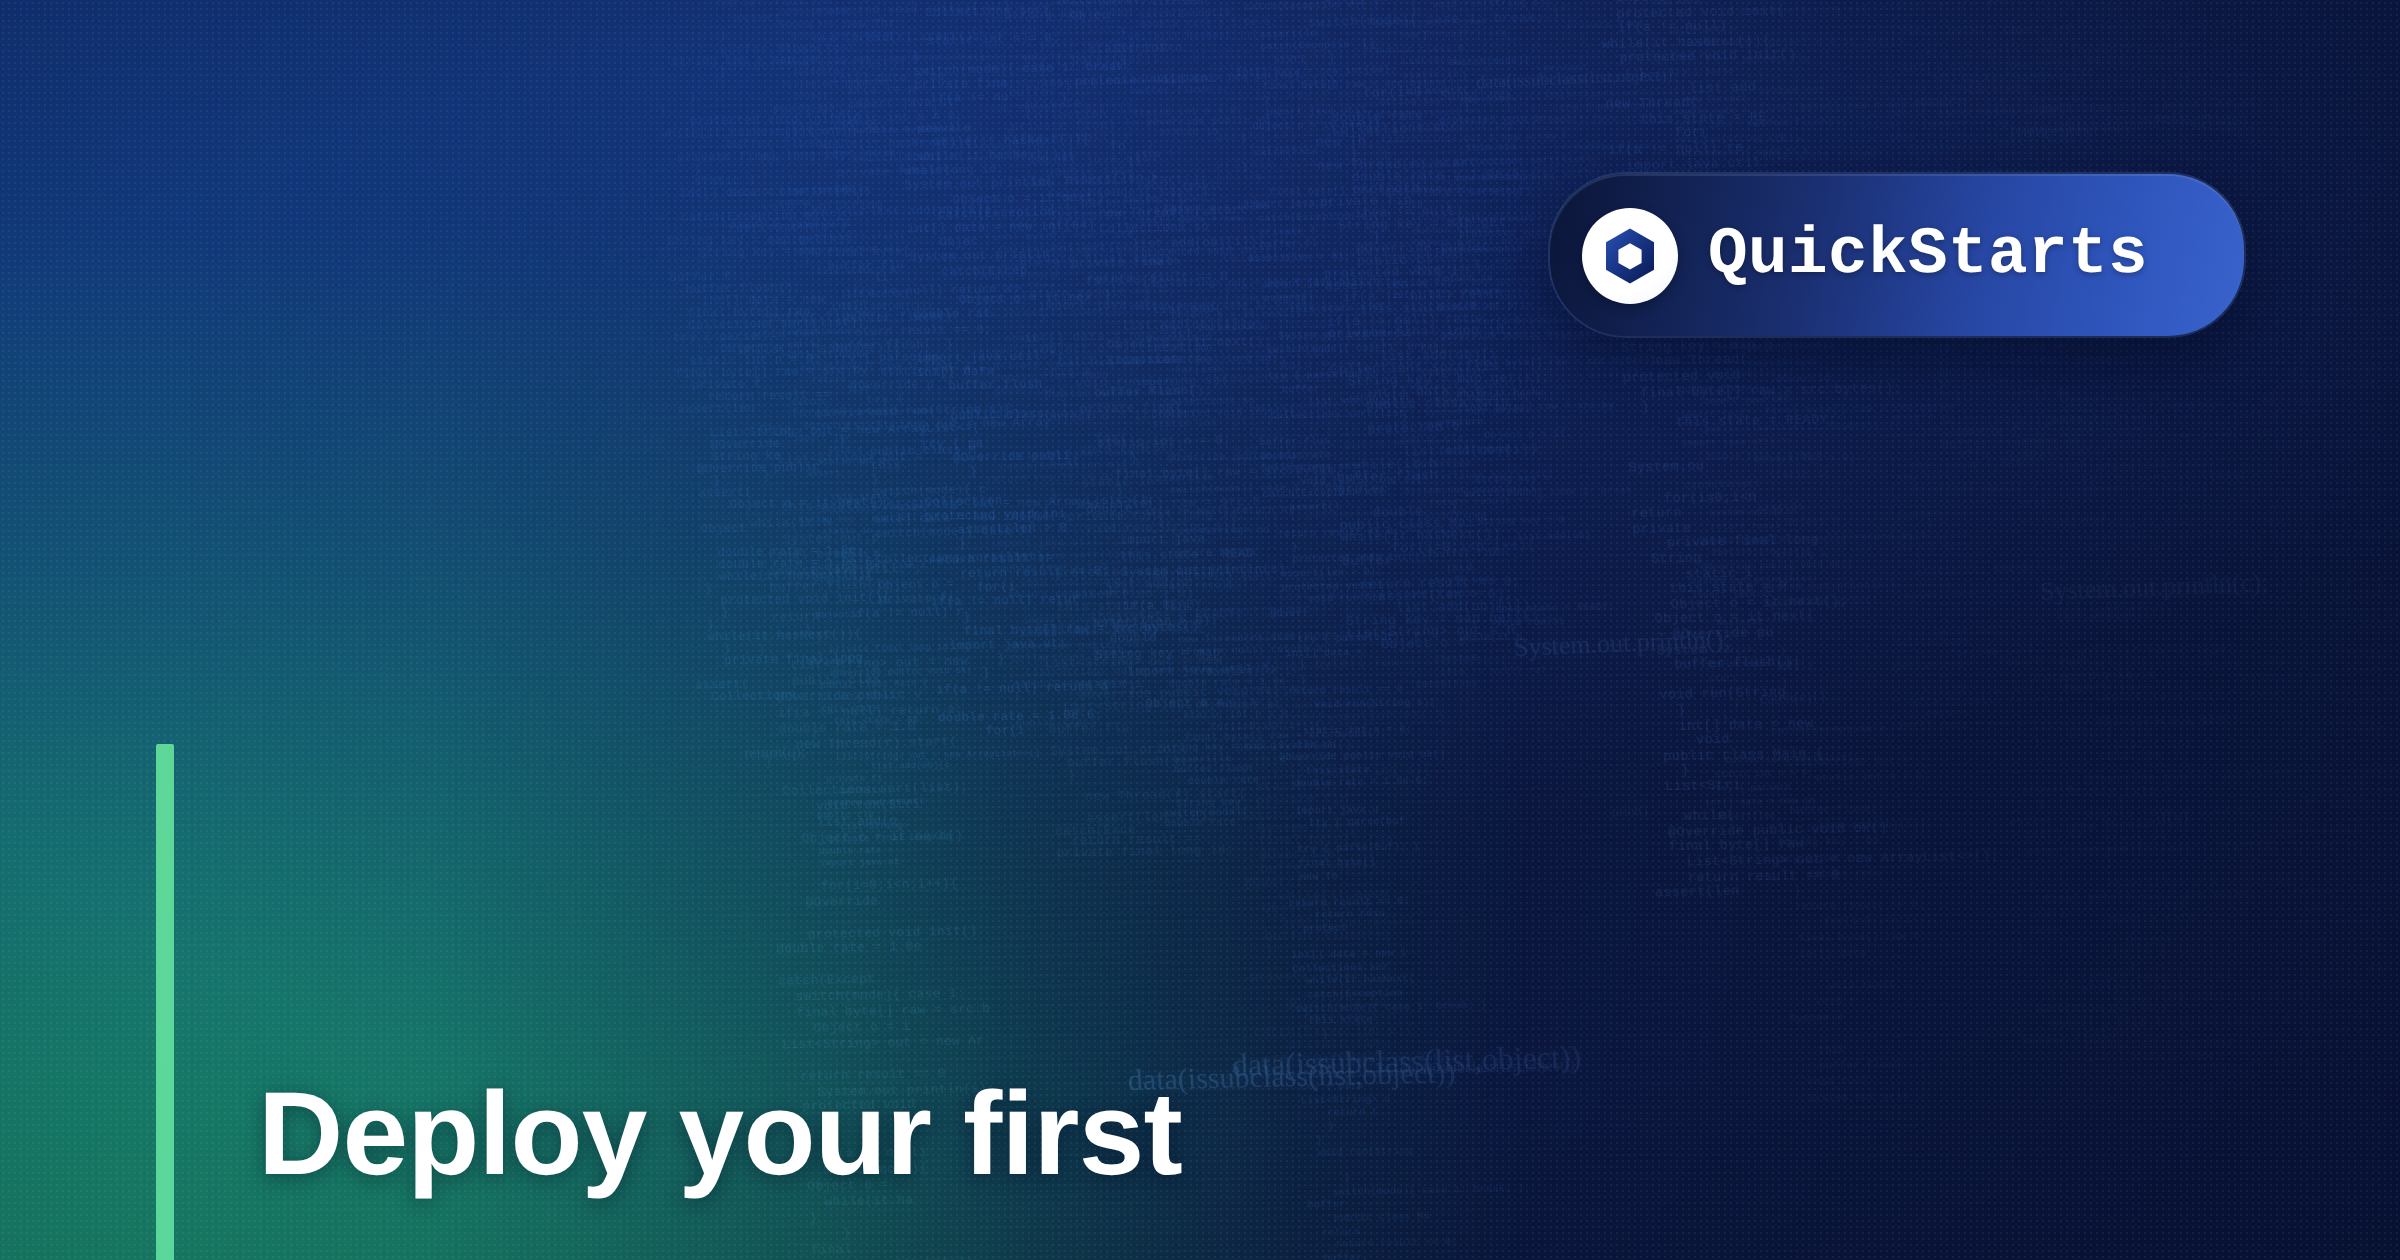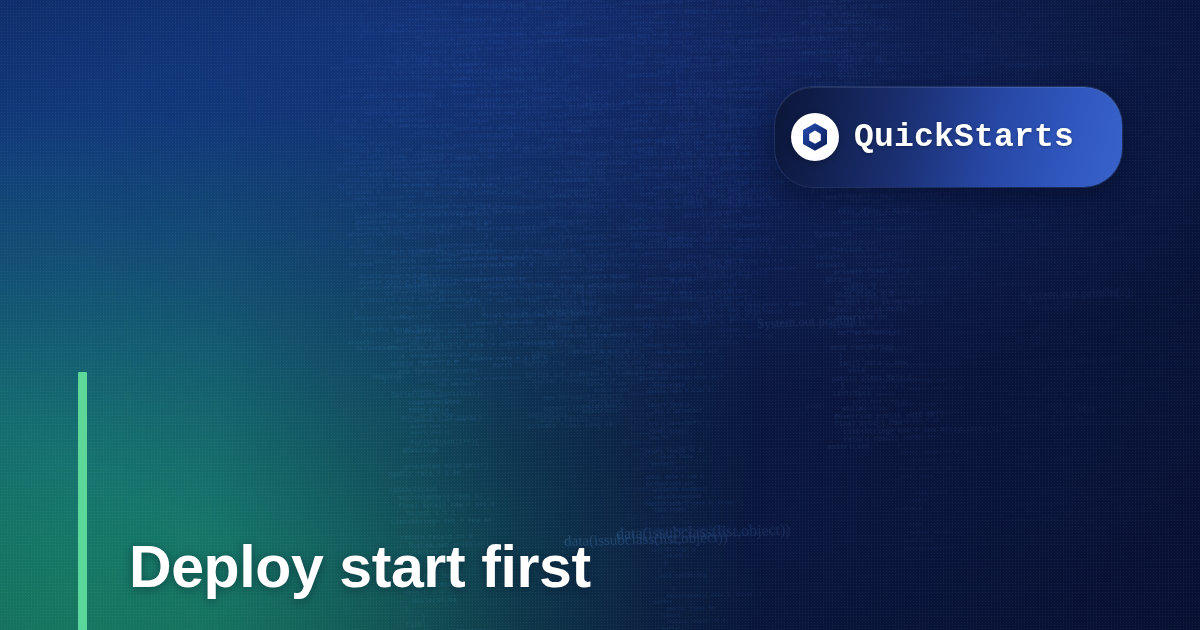--- a/index.html
+++ b/index.html
@@ -122,21 +122,21 @@
       radial-gradient(rgba(255,255,255,.55) .5px, transparent .6px),
       radial-gradient(rgba(0,0,0,.5) .5px, transparent .6px);
     background-size:3px 3px, 4px 4px;
     background-position:0 0, 2px 1px;
   }
 
   
   .pill{
     position:absolute;
     left:775px; top:87px;
-    width:347px; height:100px;
+    width:347px; height:81px;
     border-radius:38px;
     background:linear-gradient(102deg,
       #0b1538 0%,
       #11204f 16%,
       #1b3073 38%,
       #2747a4 62%,
       #2f56bd 82%,
       #3963cc 100%);
     box-shadow:
       0 0 0 1px rgba(120,160,235,.18),
@@ -2645,18 +2645,18 @@
         <path d="M16 2.2 L28 9.1 L28 22.9 L16 29.8 L4 22.9 L4 9.1 Z" fill="url(#cl)"></path>
         <path d="M16 9.6 L21.8 12.9 L21.8 19.5 L16 22.8 L10.2 19.5 L10.2 12.9 Z" fill="#ffffff"></path>
       </svg>
     </span>
     <span class="pill-label">QuickStarts</span>
   </div>
 
   <div class="headline-wrap">
     <div class="accent-bar"></div>
     <h1 class="headline">
-      <span class="line">Deploy start first</span>
+      <span class="line">Deploy your first</span>
       
     </h1>
   </div>
 
 </div>
 
 </body></html>

